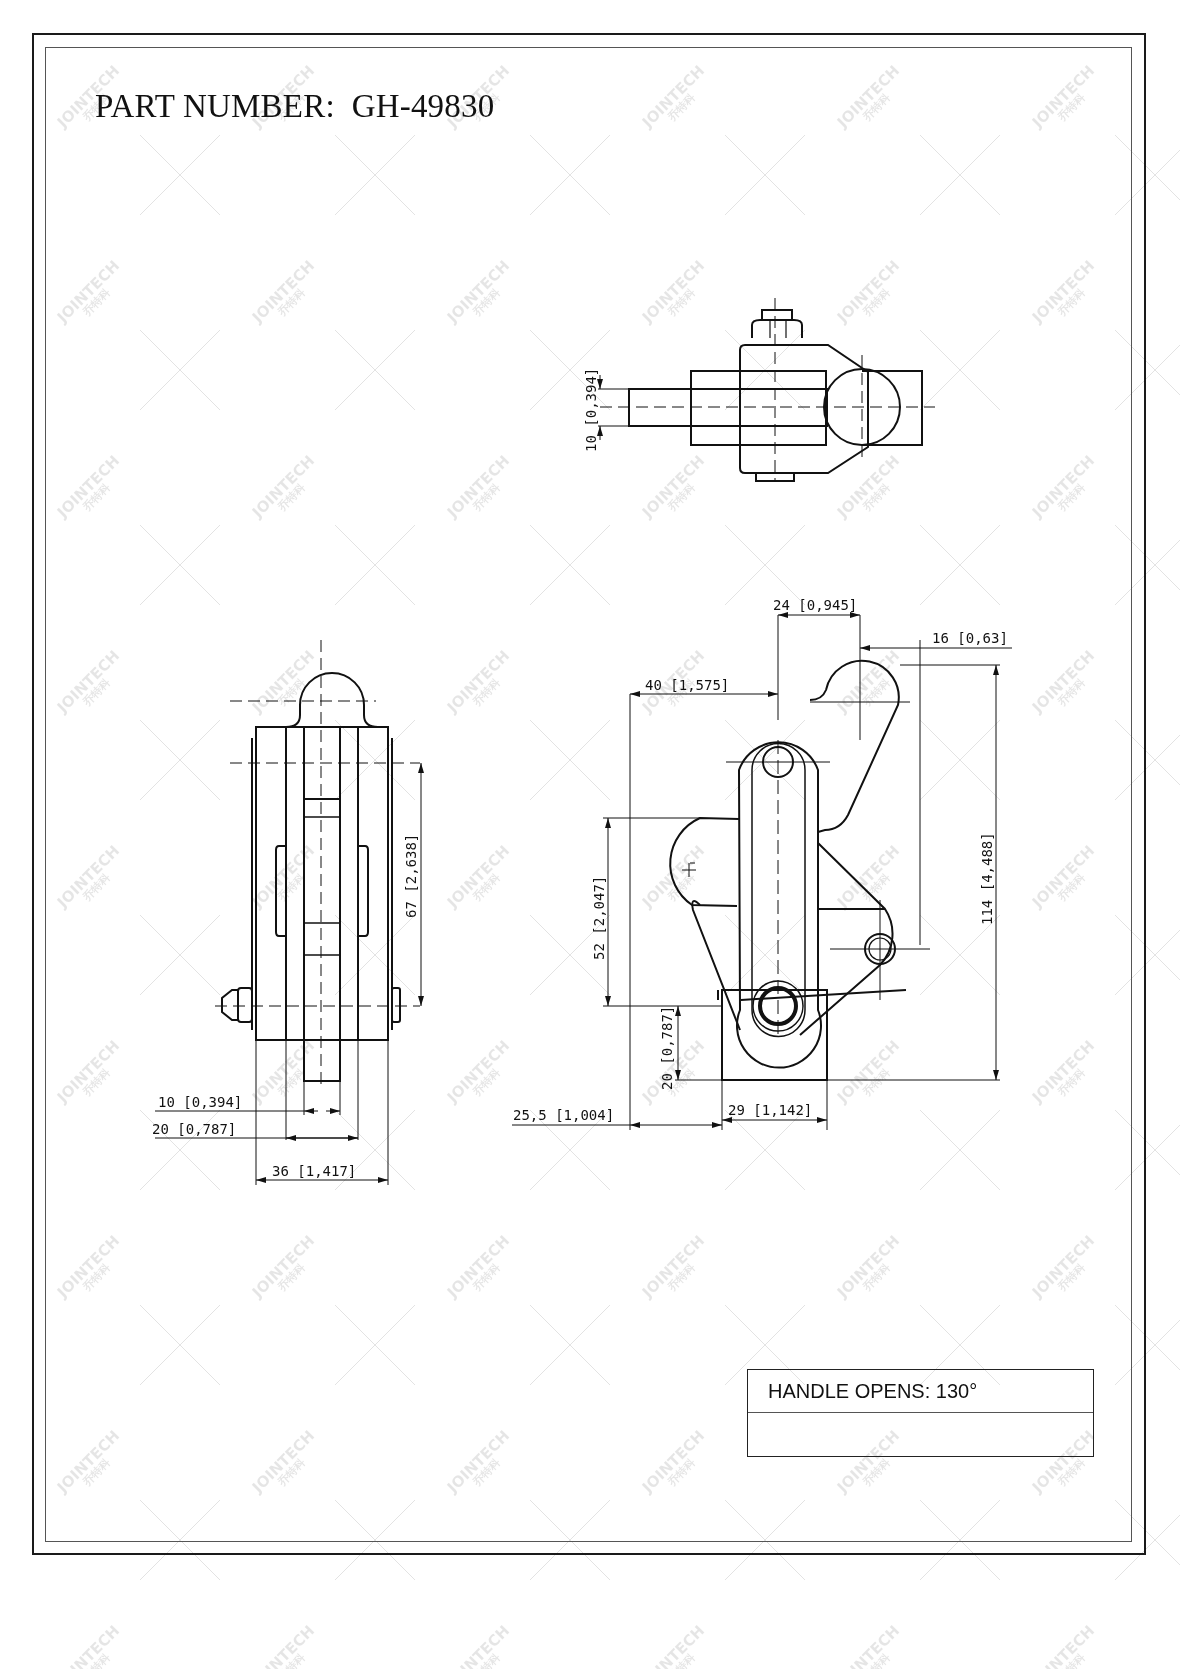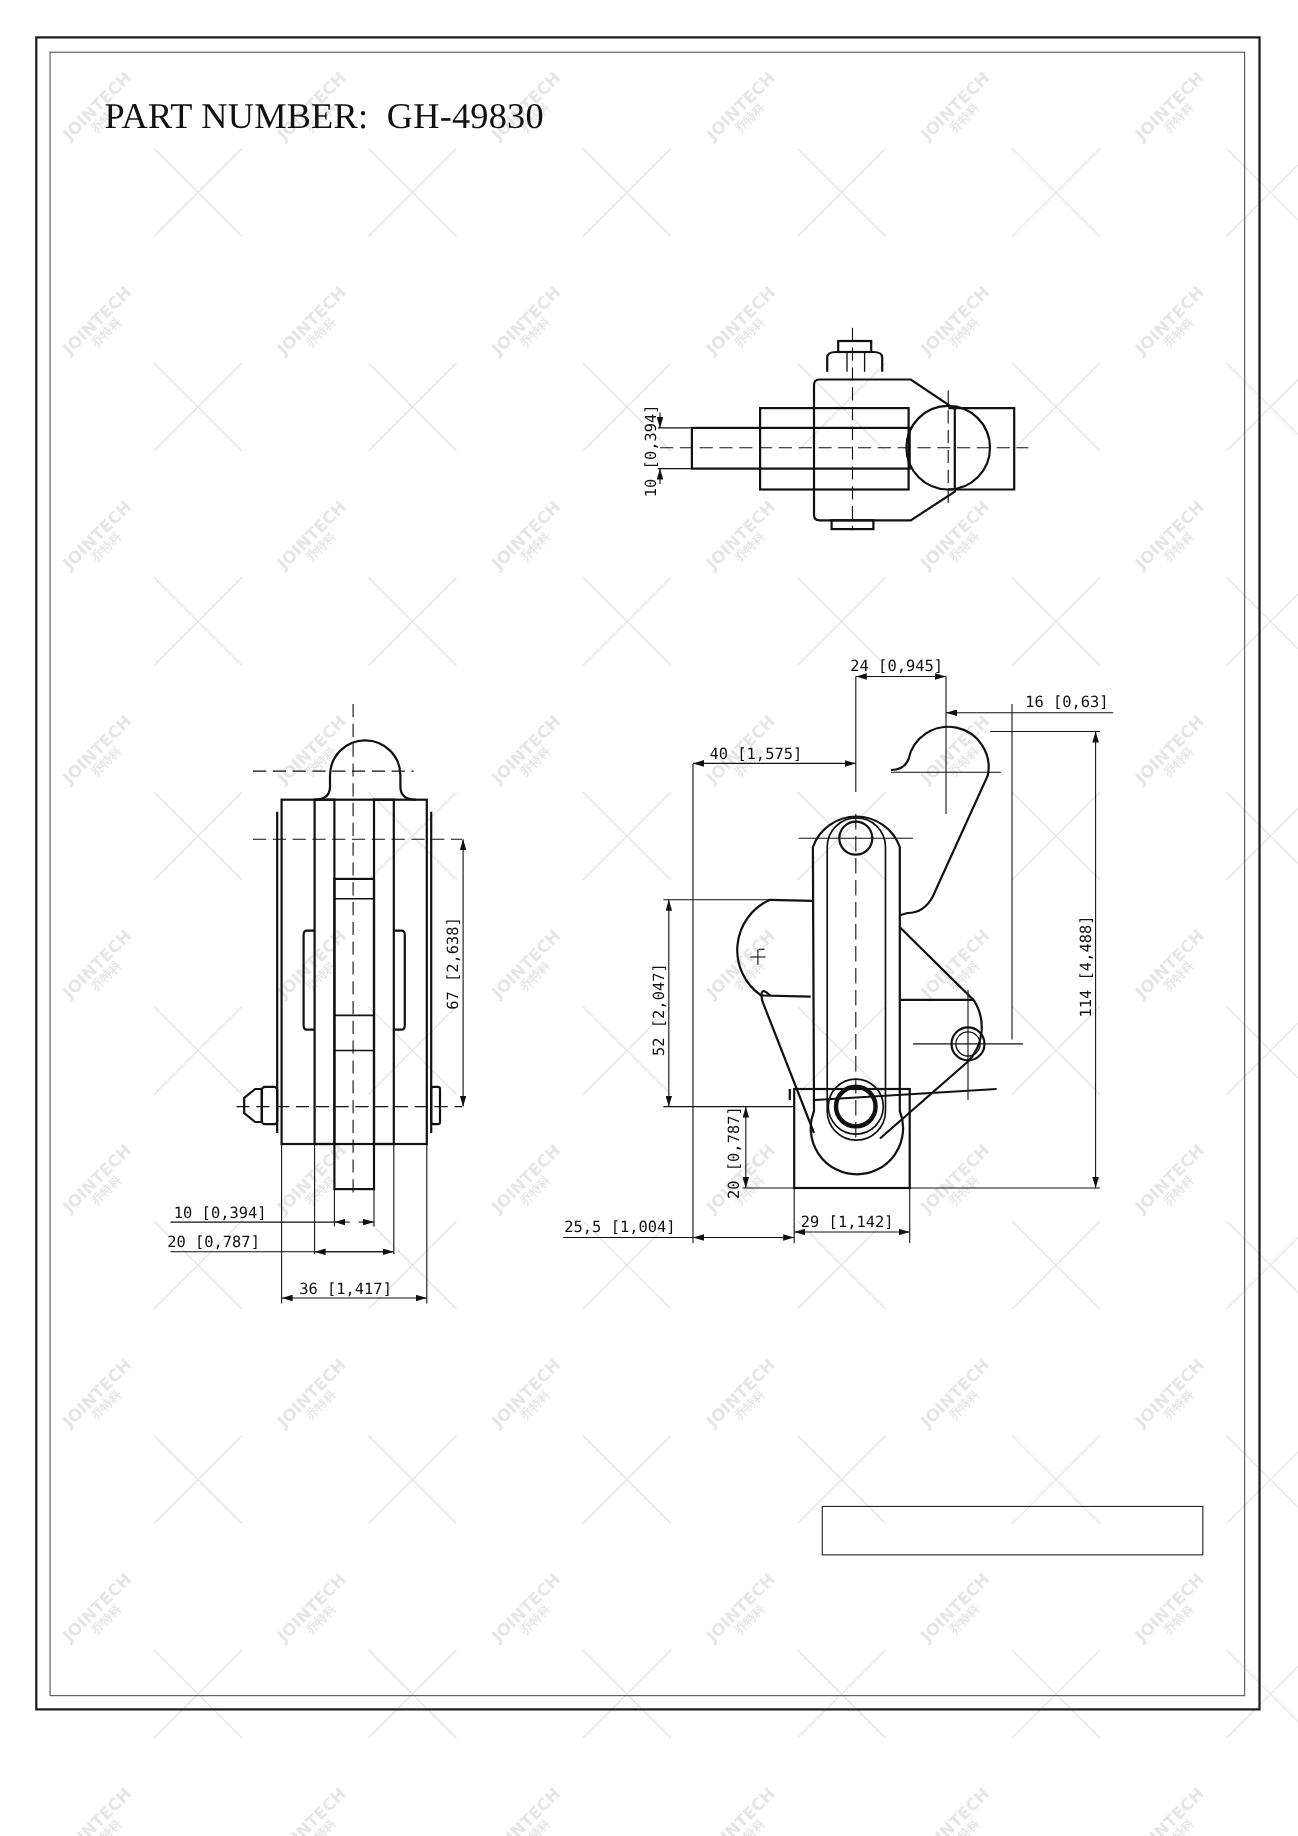--- a/index.html
+++ b/index.html
@@ -347,14 +347,15 @@
   <text class="dim" x="932" y="643">16 [0,63]</text>
   <text class="dim" x="645" y="690">40 [1,575]</text>
   <text class="dim" transform="translate(604,960) rotate(-90)">52 [2,047]</text>
   <text class="dim" transform="translate(672,1090) rotate(-90)">20 [0,787]</text>
   <text class="dim" transform="translate(992,925) rotate(-90)">114 [4,488]</text>
   <text class="dim" x="513" y="1120">25,5 [1,004]</text>
   <text class="dim" x="728" y="1115">29 [1,142]</text>
 </svg>
 
 <div class="info-table">
+  <div class="info-row">HANDLE OPENS: 130°</div>
   <div class="info-row"></div>
 </div>
 
 </body></html>

